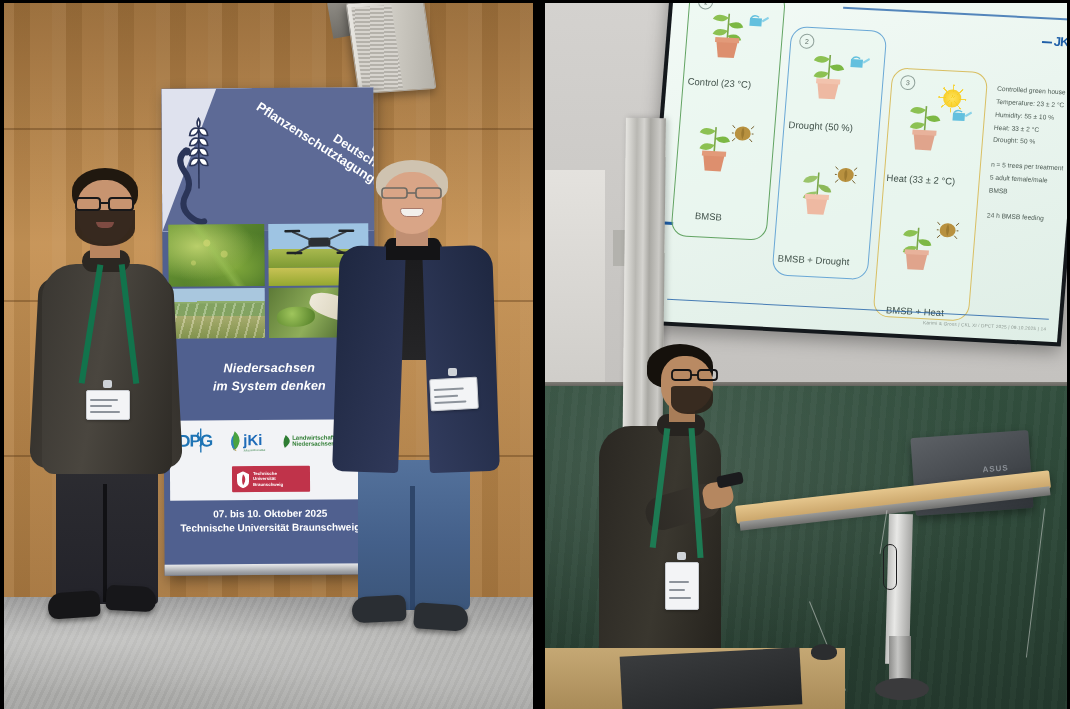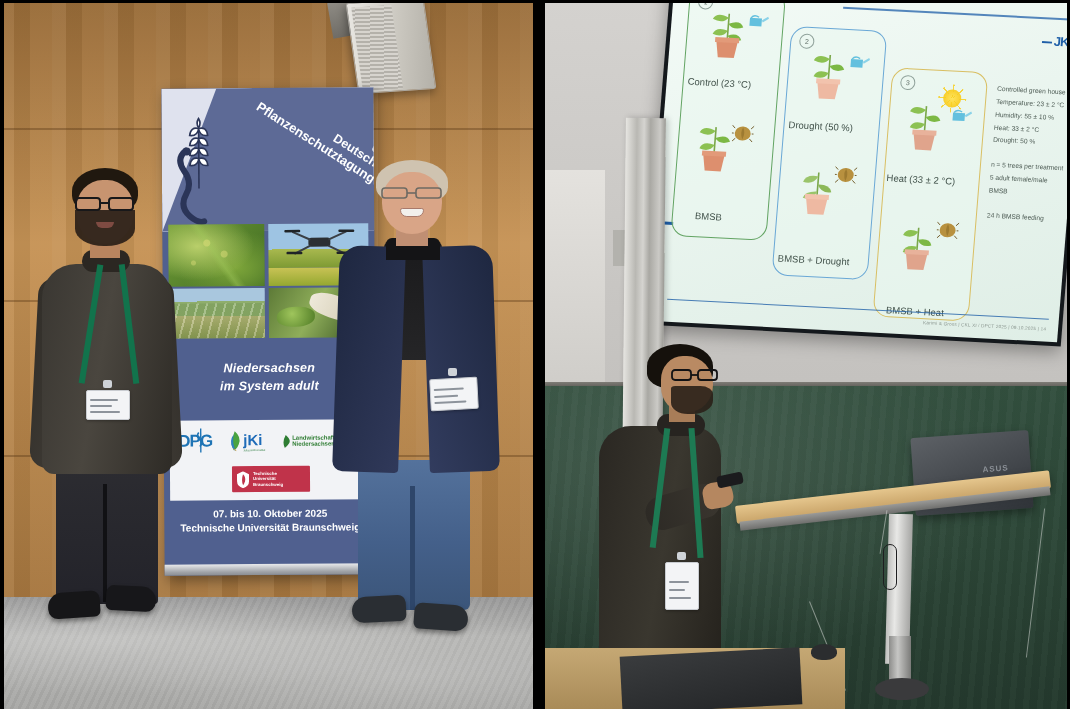--- a/index.html
+++ b/index.html
@@ -473,21 +473,21 @@
           <path d="M30 16 L12 8 M48 16 L66 8 M30 22 L14 30 M48 22 L64 30" stroke="#3a3f45" stroke-width="2"></path>
           <rect x="4" y="6" width="16" height="2.5" rx="1.2" fill="#1f2327"></rect>
           <rect x="58" y="6" width="16" height="2.5" rx="1.2" fill="#1f2327"></rect>
           <rect x="6" y="28" width="16" height="2.5" rx="1.2" fill="#1f2327"></rect>
           <rect x="56" y="28" width="16" height="2.5" rx="1.2" fill="#1f2327"></rect>
         </svg>
       </div>
 
       <div class="banner-motto">
         <div>Niedersachsen</div>
-        <div>im System adult</div>
+        <div>im System denken</div>
       </div>
 
       <div class="banner-logos">
         <div class="logo-row">
           <div class="logo-dpg">
             <span>DPG</span>
             <svg class="snake" viewBox="0 0 10 28">
               <path d="M5 2 v24" stroke="#1f74b5" stroke-width="1.4" fill="none"></path>
               <path d="M3 6 q-3 4 1 7 q4 3 0 7" stroke="#1f74b5" stroke-width="1.6" fill="none"></path>
             </svg>

